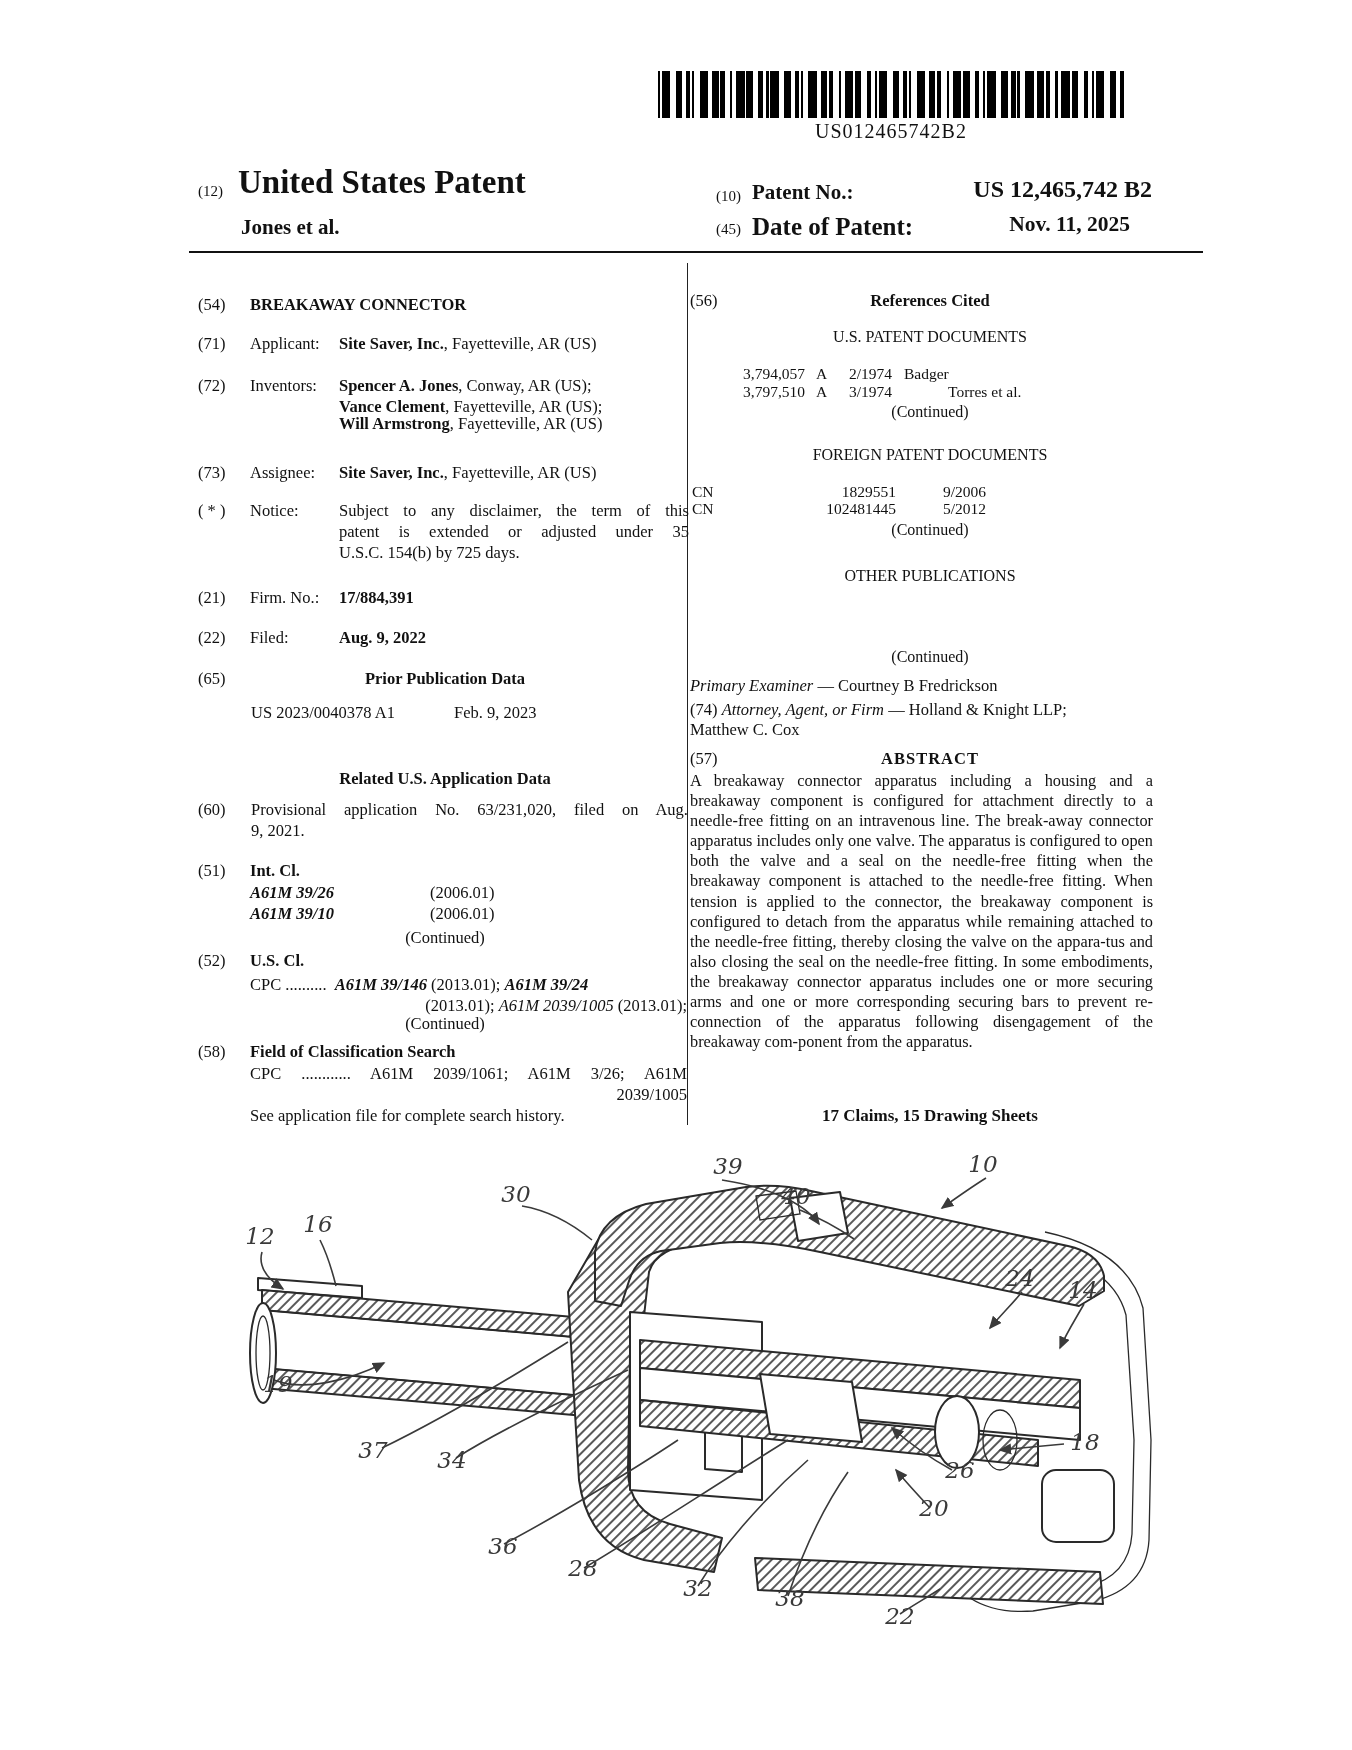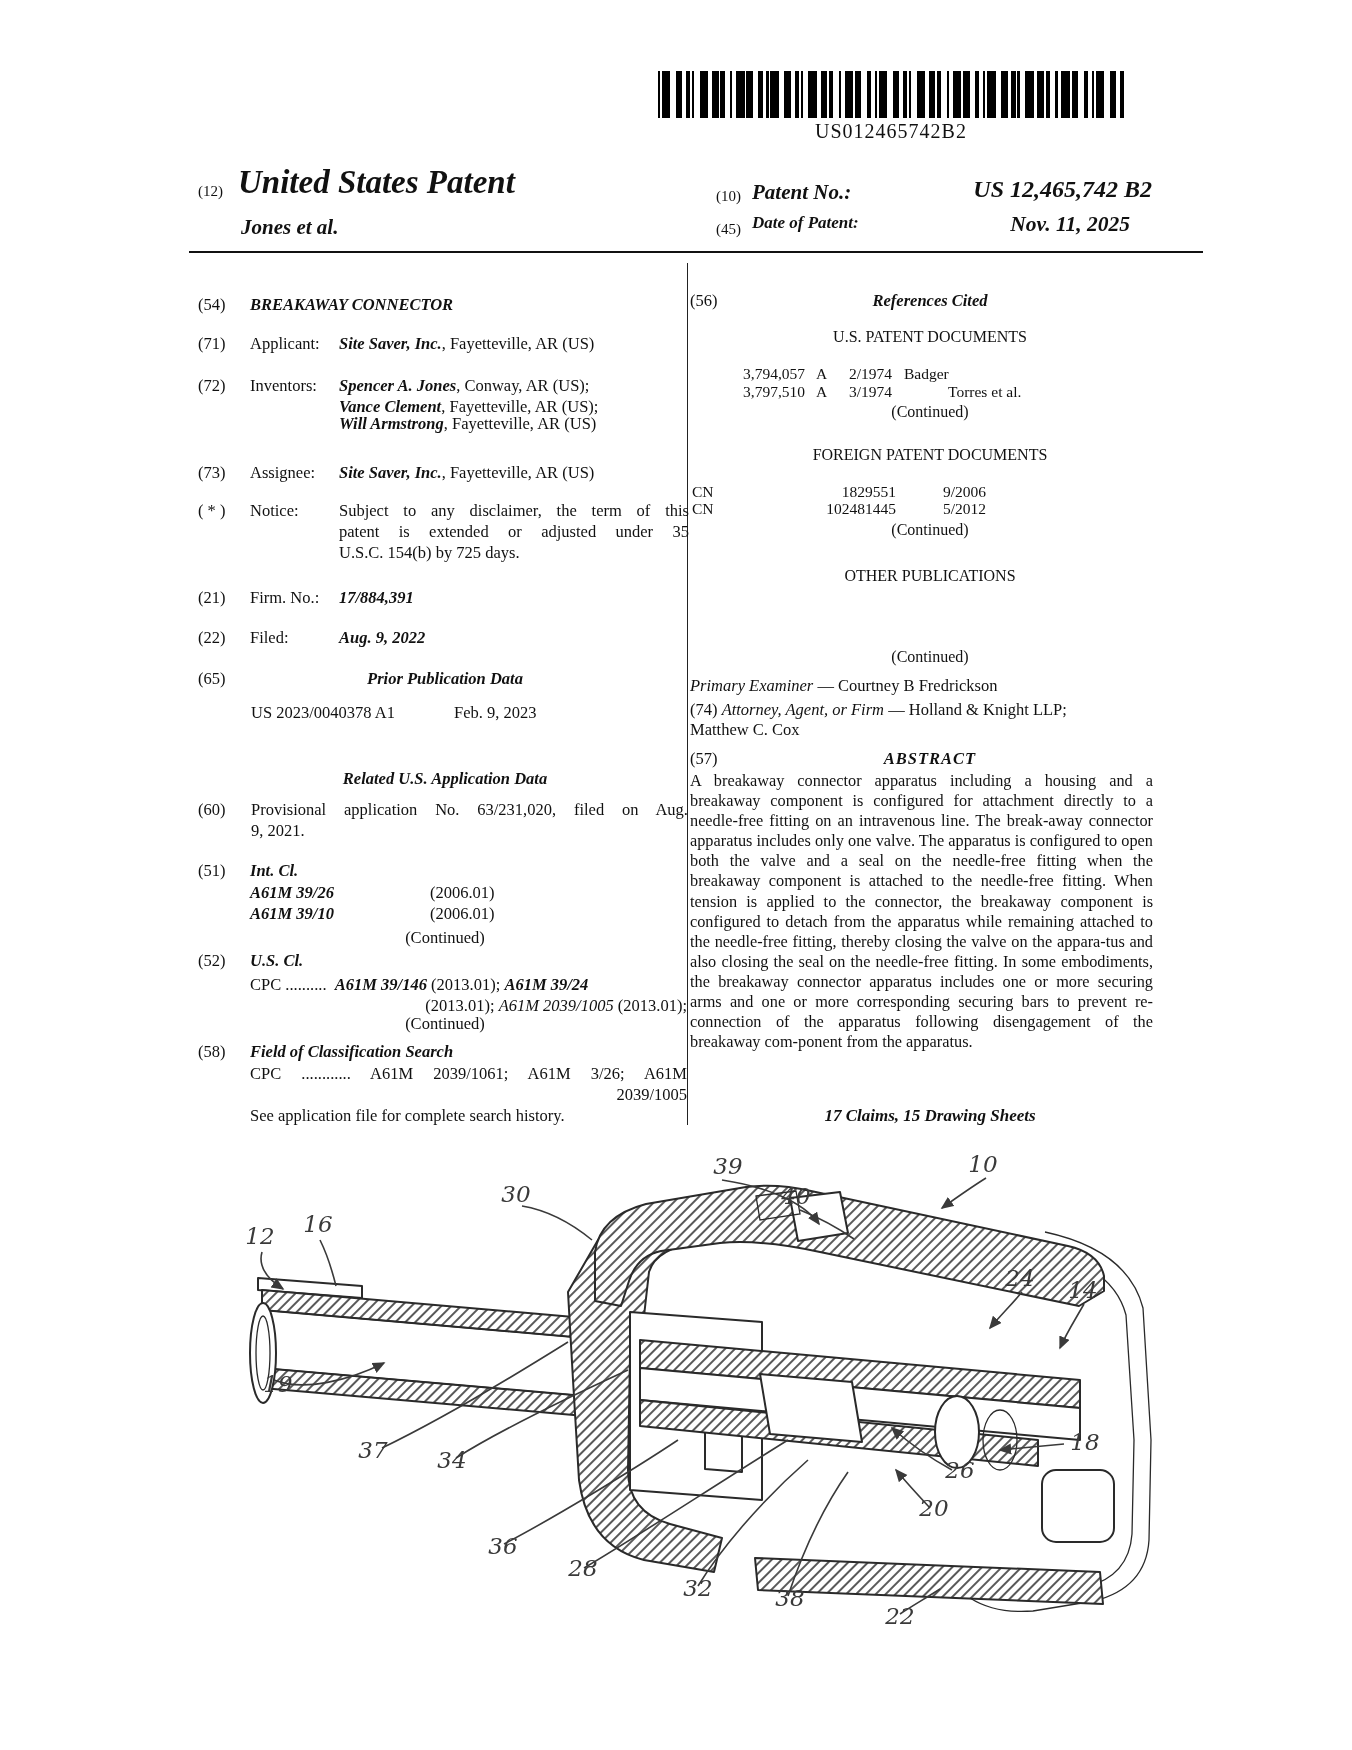--- a/index.html
+++ b/index.html
@@ -2,21 +2,21 @@
 <html><head>
 <meta charset="utf-8">
 <style>
   * { margin:0; padding:0; box-sizing:border-box; }
   html,body { background:#e8e8e8; }
   #page {
     position:relative; width:1352px; height:1750px; background:#ffffff;
     font-family:"Liberation Serif", serif; color:#111; overflow:hidden;
   }
   .abs { position:absolute; white-space:nowrap; }
-  .b  { font-weight:bold;font-style:italic; }
+  .b  { font-weight:bold; }
   .i  { font-style:italic; }
   .bi { font-weight:bold; font-style:italic; }
   .body-txt { font-size:16.5px; line-height:21px; }
   .small-txt { font-size:15.5px; line-height:20px; }
   .wrap { white-space:normal; }
   .jl { text-align:justify; text-align-last:justify; }
   .right { text-align:right; }
   .center { text-align:center; }
   #hrule { position:absolute; left:189px; top:251px; width:1014px; height:2px; background:#111; }
   #vdivider { position:absolute; left:687px; top:263px; width:1px; height:862px; background:#222; }
@@ -38,21 +38,21 @@
 
   <div class="abs" style="left:198px;top:183px;font-size:15px;">(12)</div>
   <div class="abs b" style="left:238px;top:164px;font-size:33px;">United States Patent</div>
   <div class="abs b" style="left:241px;top:215px;font-size:21px;">Jones et al.</div>
 
   <div class="abs" style="left:716px;top:188px;font-size:15px;">(10)</div>
   <div class="abs b" style="left:752px;top:180px;font-size:21px;">Patent No.:</div>
   <div class="abs b right" style="left:890px;top:176px;width:262px;font-size:24px;">US 12,465,742 B2</div>
 
   <div class="abs" style="left:716px;top:221px;font-size:15px;">(45)</div>
-  <div class="abs b" style="left:752px;top:213px;font-size:17px;">Date of Patent:</div>
+  <div class="abs b" style="left:752px;top:213px;font-size:25px;">Date of Patent:</div>
   <div class="abs b right" style="left:890px;top:212px;width:240px;font-size:21.5px;">Nov. 11, 2025</div>
 
   <div id="hrule"></div>
   <div id="vdivider"></div>
 
   <div class="abs body-txt" style="left:198px;top:294px;">(54)</div>
   <div class="abs body-txt b" style="left:250px;top:294px;">BREAKAWAY CONNECTOR</div>
 
   <div class="abs body-txt" style="left:198px;top:333px;">(71)</div>
   <div class="abs body-txt" style="left:250px;top:333px;">Applicant:</div>

